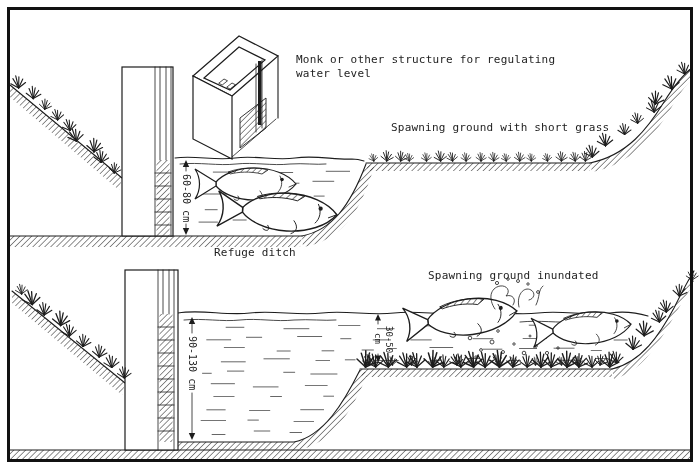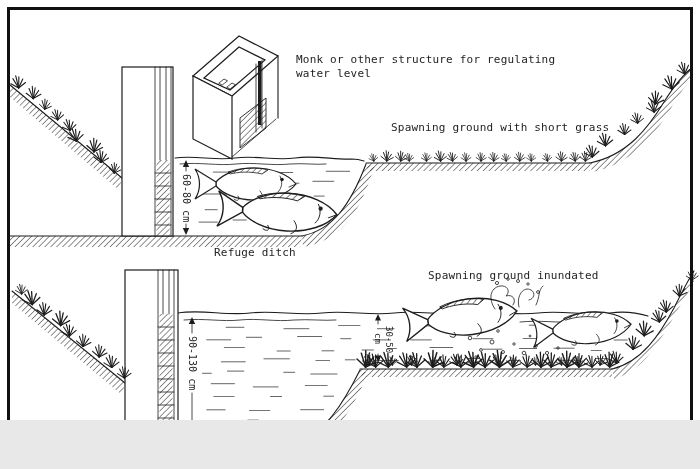--- a/index.html
+++ b/index.html
@@ -1,16 +1,16 @@
 <!DOCTYPE html>
 <html><head>
 <meta charset="utf-8">
 <style>
   html,body{margin:0;padding:0;background:#e8e8e8;}
-  .stage{width:700px;height:420px;background:#ffffff;position:relative;overflow:hidden;}
+  .stage{width:700px;height:469px;background:#ffffff;position:relative;overflow:hidden;}
   svg{display:block;}
   text{font-family:"DejaVu Sans Mono","Liberation Mono",monospace;fill:#1d1d1d;}
   .lbl{font-size:11px;letter-spacing:0.2px;}
   .meas{font-size:10px;}
   .meas-s{font-size:9px;}
   .ln{stroke:#1d1d1d;fill:none;stroke-width:1.1;stroke-linecap:round;}
   .ln-thin{stroke:#1d1d1d;fill:none;stroke-width:0.8;stroke-linecap:round;}
   .band{fill:url(#hatch);stroke:none;}
   .solid{fill:#1d1d1d;stroke:none;}
   .white{fill:#ffffff;stroke:#1d1d1d;stroke-width:1.2;}

